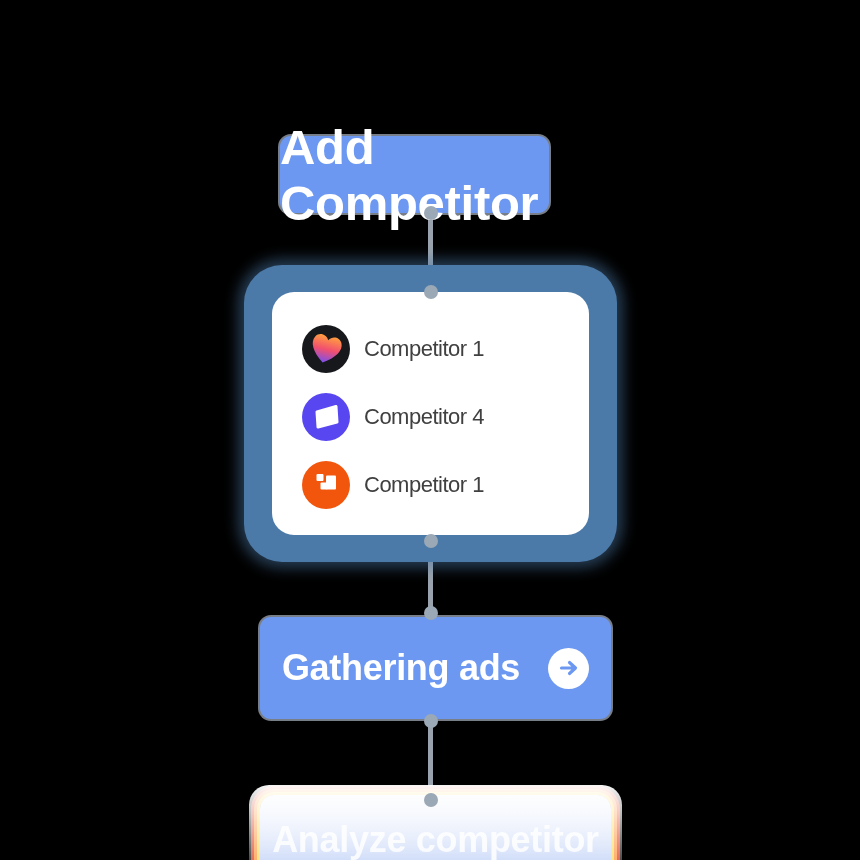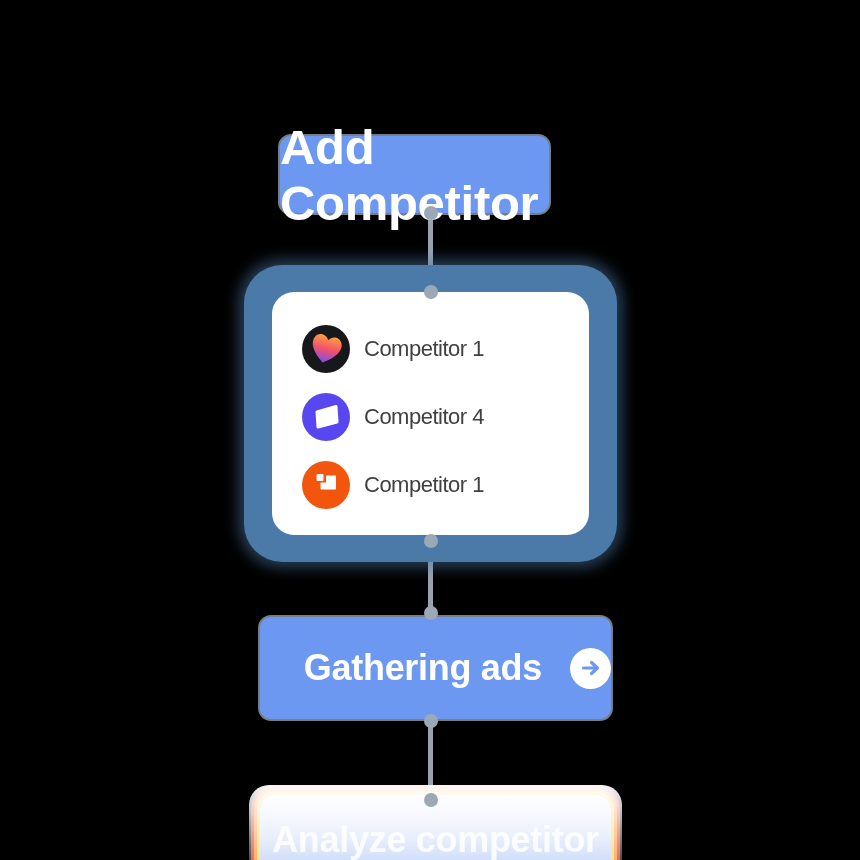--- a/index.html
+++ b/index.html
@@ -19,21 +19,21 @@
 
   
   .blue-node{
     position:absolute;background:#6C98F2;border-radius:11px;
     box-shadow:0 0 0 2px rgba(140,148,159,0.85);
     display:flex;align-items:center;justify-content:center;
     color:#fff;font-weight:700;letter-spacing:-0.3px;z-index:2;
     cursor:pointer;
   }
   .node-add{left:280px;top:136px;width:269px;height:77px;font-size:49px;}
-  .node-gather{left:260px;top:617px;width:351px;height:102px;font-size:36px;gap:28px;justify-content:flex-end;}
+  .node-gather{left:260px;top:617px;width:351px;height:102px;font-size:36px;gap:28px;}
 
   
   .card-outer{
     position:absolute;left:244px;top:265px;width:373px;height:297px;
     background:#4C7AA8;border-radius:38px;z-index:2;
     box-shadow:0 0 14px 6px rgba(76,122,168,0.5);
     cursor:pointer;
   }
   .card-inner{
     position:absolute;left:28px;top:27px;width:317px;height:243px;

